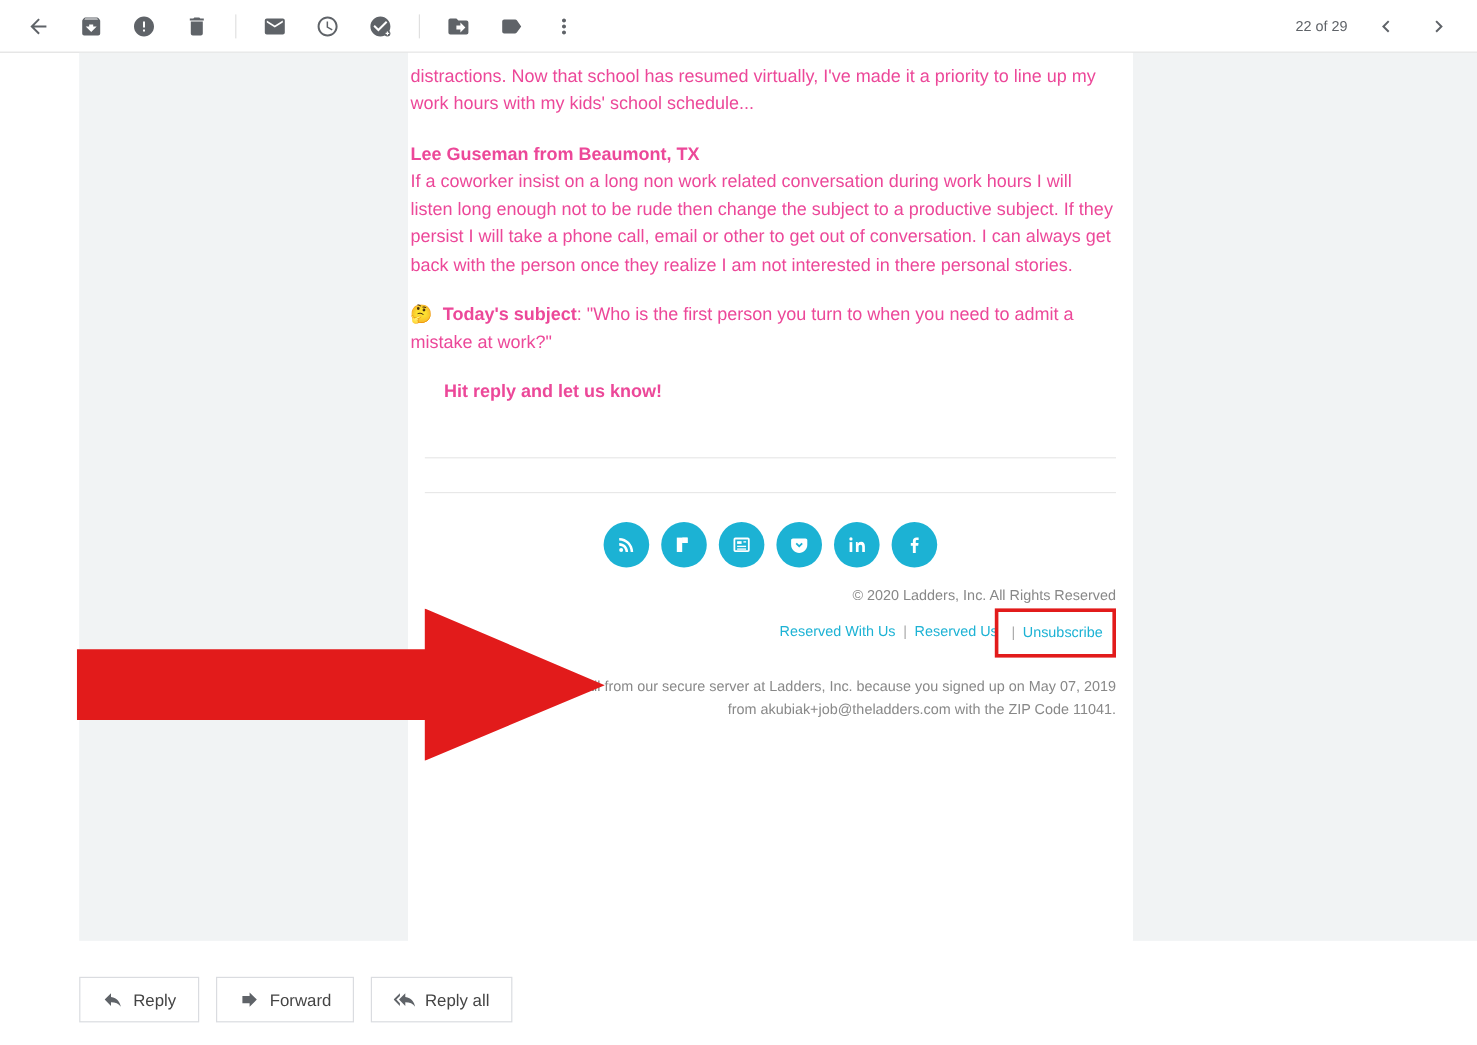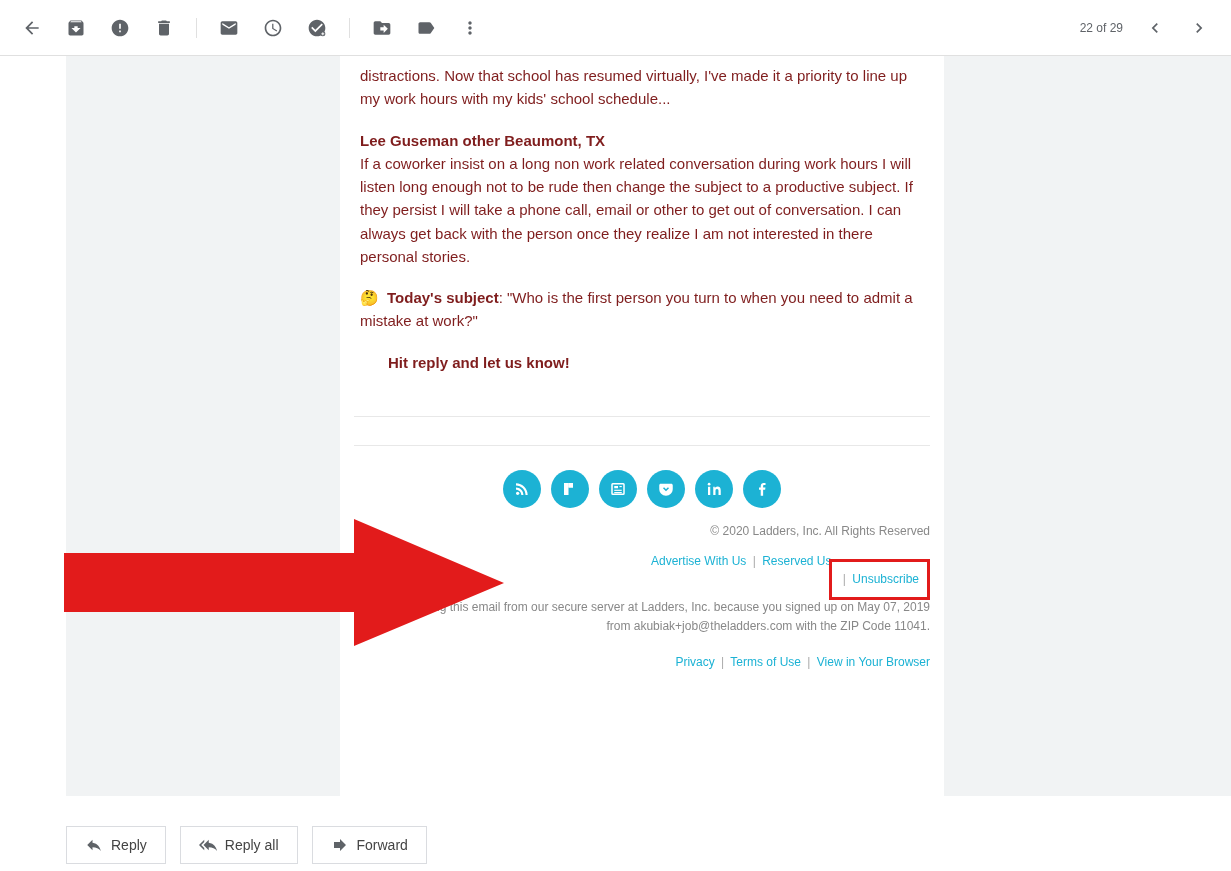--- a/index.html
+++ b/index.html
@@ -4,21 +4,21 @@
 <style>
   * { box-sizing: border-box; }
   body {
     margin: 0;
     font-family: Arial, Helvetica, sans-serif;
     background: #fff;
     color: #202124;
     font-size: 14px;
   }
   .toolbar {
-    height: 56px;
+    height: 44px;
     border-bottom: 1px solid #e0e0e0;
     display: flex;
     align-items: center;
     padding: 0 12px;
     gap: 4px;
   }
   .toolbar-group {
     display: flex;
     align-items: center;
     gap: 4px;
@@ -62,22 +62,22 @@
     width: 604px;
     min-height: 640px;
     position: relative;
   }
   .right-gutter {
     background: #f1f3f4;
     flex: 1;
     min-height: 740px;
   }
   .msg {
-    padding: 8px 14px 24px 20px;
-    color: #7f1d1d;
+    padding: 8px 14px 24px 2px;
+    color: #ec4899;
     font-size: 15px;
     line-height: 1.55;
   }
   .msg p { margin: 0 0 18px 0; }
   .msg p:last-child { margin-bottom: 0; margin-left: 28px; }
   .sep-line {
     height: 1px;
     background: #e8e8e8;
     margin: 18px 14px;
   }
@@ -110,21 +110,21 @@
     text-decoration: none;
     cursor: pointer;
   }
   .footer-sep { color: #aaa; padding: 0 3px; }
   .unsubscribe-box {
     display: inline-block;
     border: 3px solid #e21b1b;
     padding: 8px 8px;
     margin-left: -6px;
     position: relative;
-    top: 18px;
+    top: 1px;
   }
   .unsubscribe-box a { color: #1cb2d4; }
   .big-arrow {
     position: absolute;
     left: -276px;
     top: 463px;
     width: 440px;
     height: 127px;
     pointer-events: none;
   }
@@ -228,21 +228,21 @@
 
 <div class="content-wrap">
   <div class="gray-gutter"></div>
 
   <div class="email-body-col">
 
     <div class="msg">
       <p>distractions. Now that school has resumed virtually, I've made it a priority to line up my work hours with my kids' school schedule...</p>
 
       <p>
-        <b>Lee Guseman other Beaumont, TX</b><br>
+        <b>Lee Guseman from Beaumont, TX</b><br>
         <span>If a coworker insist on a long non work related conversation during work hours I will listen long enough not to be rude then change the subject to a productive subject. If they persist I will take a phone call, email or other to get out of conversation. I can always get back with the person once they realize I am not interested in there personal stories.</span>
       </p>
 
       <p>
         <span>🤔</span>&nbsp;
         <b>Today's subject</b><span>: "Who is the first person you turn to when you need to admit a mistake at work?"</span>
       </p>
 
       <p><b>Hit reply and let us know!</b></p>
     </div>
@@ -293,58 +293,51 @@
       <div class="social-btn">
         <svg width="18" height="18" viewBox="0 0 24 24" fill="#fff">
             <path d="M13.5 21v-8h2.7l.4-3h-3.1V8.1c0-.9.3-1.5 1.6-1.5h1.6V4c-.3 0-1.3-.1-2.4-.1-2.4 0-4 1.4-4 4v2.1H8v3h2.3v8h3.2z"></path>
           </svg>
       </div>
     </div>
 
     <div class="footer-block">
       <div>© 2020 Ladders, Inc. All Rights Reserved</div>
       <div class="footer-links">
-        <a>Advertise With Us</a>
+        <a>Reserved With Us</a>
         <span class="footer-sep">|</span>
         <a>Reserved Us</a>
         <span class="unsubscribe-box">
           <span class="footer-sep">|</span>
           <a>Unsubscribe</a>
         </span>
       </div>
       <div style="margin-top:16px">You're receiving this email from our secure server at Ladders, Inc. because you signed up on May 07, 2019 from akubiak+job@theladders.com with the ZIP Code 11041.</div>
-      <div class="footer-links" style="margin-top:16px">
-        <a>Privacy</a>
-        <span class="footer-sep">|</span>
-        <a>Terms of Use</a>
-        <span class="footer-sep">|</span>
-        <a>View in Your Browser</a>
-      </div>
     </div>
 
     <svg class="big-arrow" viewBox="0 0 440 127">
       <polygon points="0,34 290,34 290,0 440,64 290,127 290,93 0,93" fill="#e21b1b"></polygon>
     </svg>
   </div>
 
   <div class="right-gutter"></div>
 </div>
 
 <div class="actions-row">
   <button class="action-btn">
     <svg width="18" height="18" viewBox="0 0 24 24" fill="#5f6368">
         <path d="M10 9V5l-7 7 7 7v-4.1c5 0 8.5 1.6 11 5.1-1-5-4-10-11-11z"></path>
       </svg>
     <span>Reply</span>
   </button>
   <button class="action-btn">
     <svg width="18" height="18" viewBox="0 0 24 24" fill="#5f6368">
+        <path d="M12 8V4l8 8-8 8v-4H4V8h8z"></path>
+      </svg>
+    <span>Forward</span>
+  </button>
+  <button class="action-btn">
+    <svg width="18" height="18" viewBox="0 0 24 24" fill="#5f6368">
         <path d="M7 8V5l-7 7 7 7v-3l-4-4 4-4zm6 1V5l-7 7 7 7v-4.1c5 0 8.5 1.6 11 5.1-1-5-4-10-11-11z"></path>
       </svg>
     <span>Reply all</span>
   </button>
-  <button class="action-btn">
-    <svg width="18" height="18" viewBox="0 0 24 24" fill="#5f6368">
-        <path d="M12 8V4l8 8-8 8v-4H4V8h8z"></path>
-      </svg>
-    <span>Forward</span>
-  </button>
 </div>
 
 </body></html>

